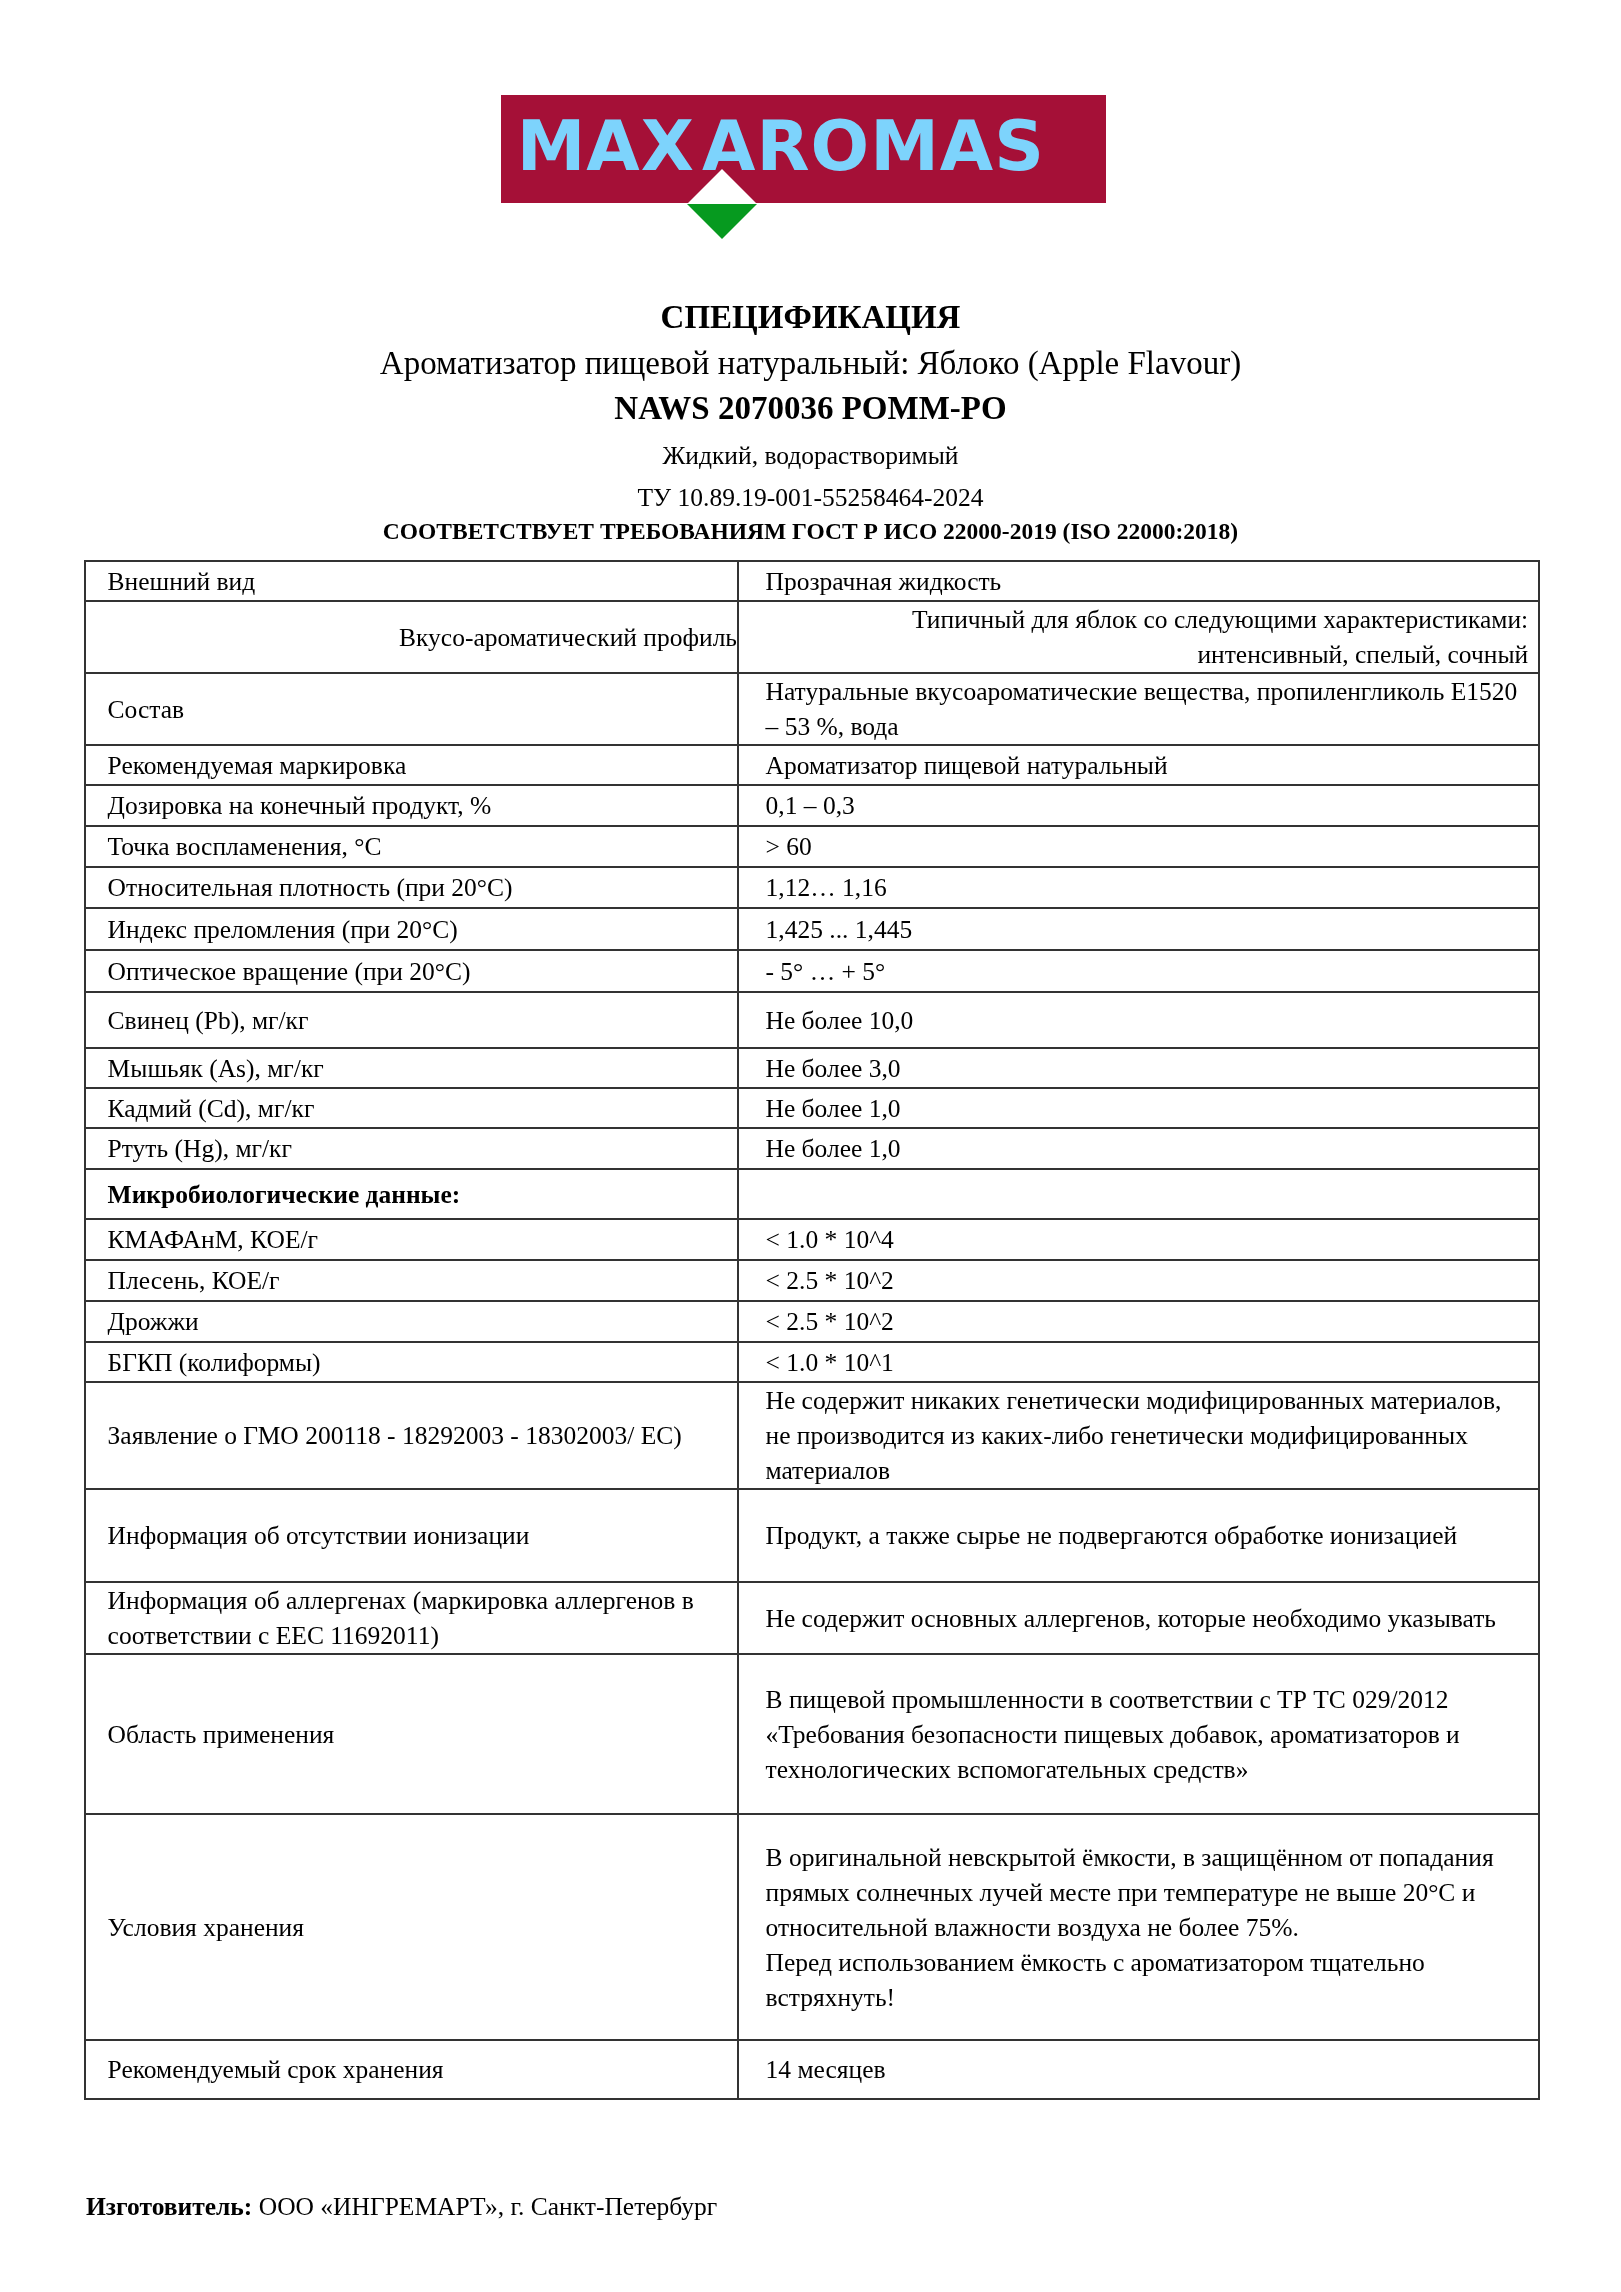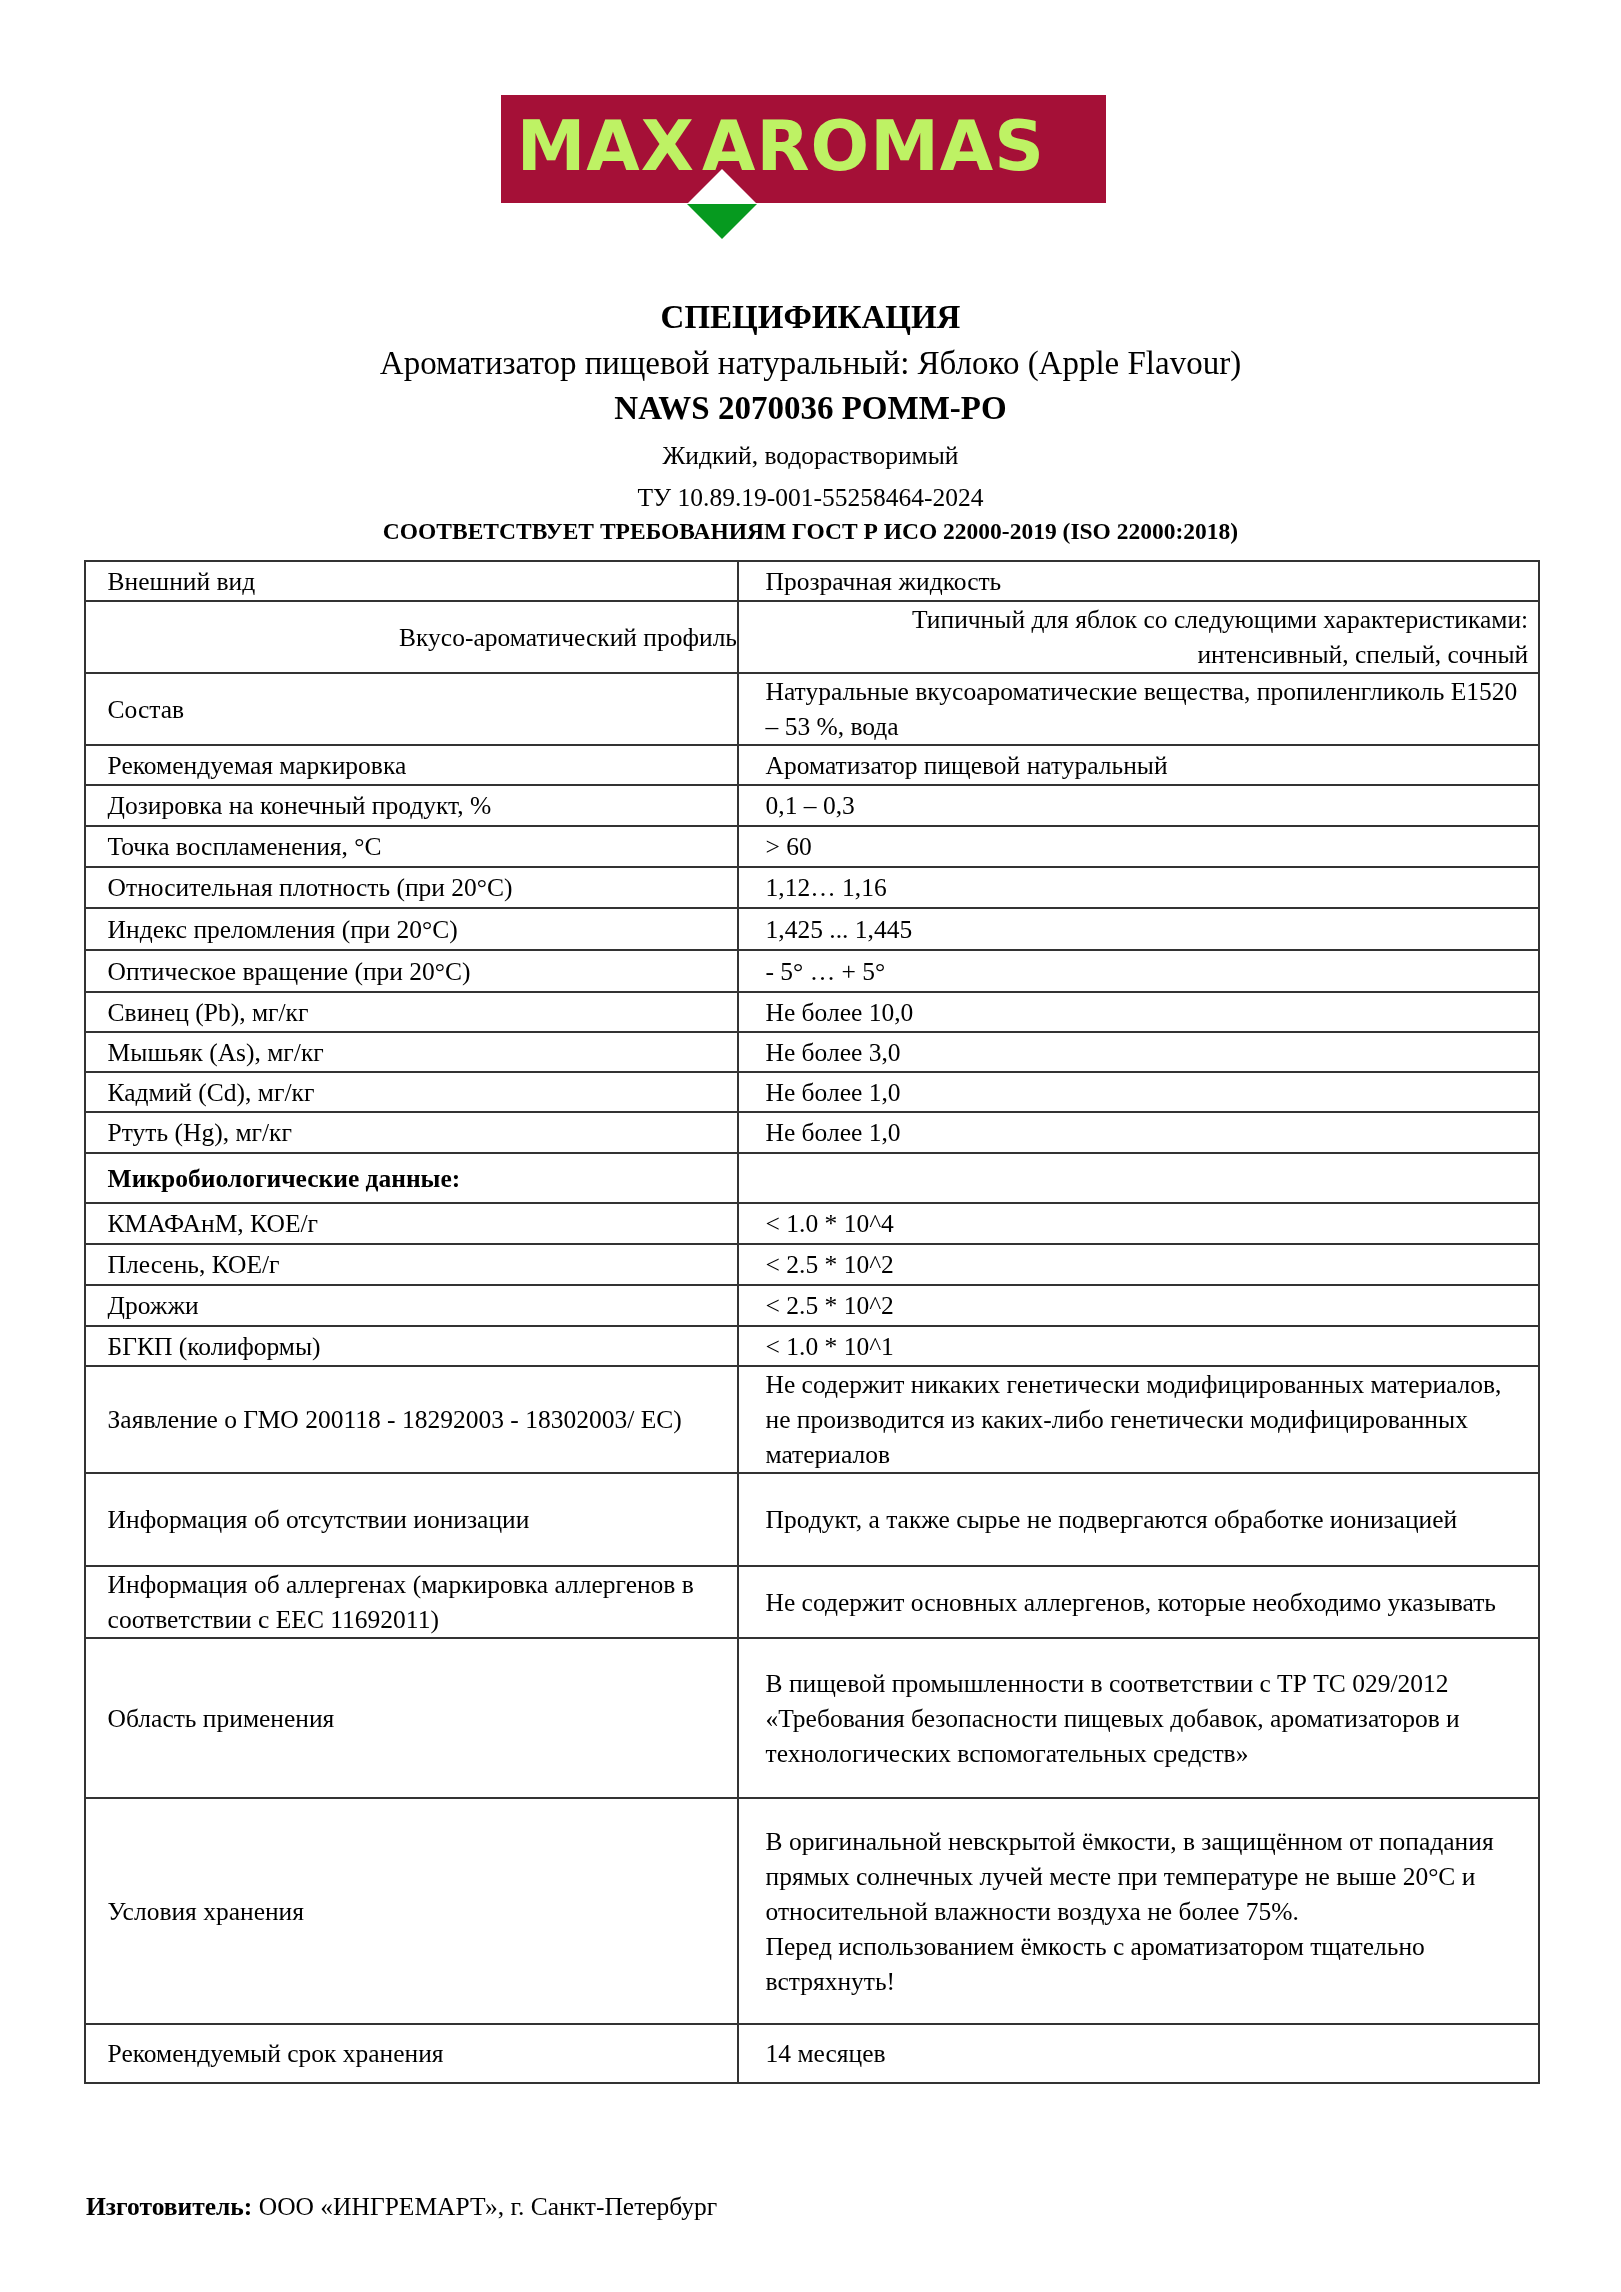--- a/index.html
+++ b/index.html
@@ -2,21 +2,21 @@
 <html><head>
 <meta charset="utf-8">
 <style>
   html, body { margin: 0; padding: 0; background: #ffffff; }
   body { width: 1621px; height: 2293px; position: relative; overflow: hidden;
          font-family: "Liberation Serif", "DejaVu Serif", serif; color: #000; }
 
   .logo { position: absolute; left: 501px; top: 95px; width: 605px; height: 108px;
           background: #A51037; }
   .logo-text { position: absolute; top: 11.8px; height: 78px; line-height: 78px;
-               color: #bef264; font-family: "DejaVu Sans", "Liberation Sans", sans-serif;
+               color: #7dd3fc; font-family: "DejaVu Sans", "Liberation Sans", sans-serif;
                font-weight: bold; font-size: 69px; letter-spacing: 1px; }
   .logo-max { left: 15.7px; }
   .logo-aromas { left: 201px; }
   .diamond-top { position: absolute; left: 687px; top: 169px; width: 0; height: 0;
                  border-left: 35px solid transparent; border-right: 35px solid transparent;
                  border-bottom: 35px solid #ffffff; }
   .diamond-bottom { position: absolute; left: 687px; top: 204px; width: 0; height: 0;
                     border-left: 35px solid transparent; border-right: 35px solid transparent;
                     border-top: 35px solid #069A1F; }
 
@@ -93,21 +93,21 @@
         <td class="val pre">1,12… 1,16</td>
       </tr>
       <tr style="height: 42px; padding-left: 32px;">
         <td>Индекс преломления (при 20°С)</td>
         <td class="val pre">1,425 ... 1,445</td>
       </tr>
       <tr style="height: 42px;">
         <td>Оптическое вращение (при 20°С)</td>
         <td class="val pre">- 5° … + 5°</td>
       </tr>
-      <tr style="height: 40px;">
+      <tr style="height: 56px;">
         <td>Свинец (Pb), мг/кг</td>
         <td class="val pre">Не более 10,0</td>
       </tr>
       <tr style="height: 40px;">
         <td>Мышьяк (As), мг/кг</td>
         <td class="val pre">Не более 3,0</td>
       </tr>
       <tr style="height: 40px;">
         <td>Кадмий (Cd), мг/кг</td>
         <td class="val pre">Не более 1,0</td>

